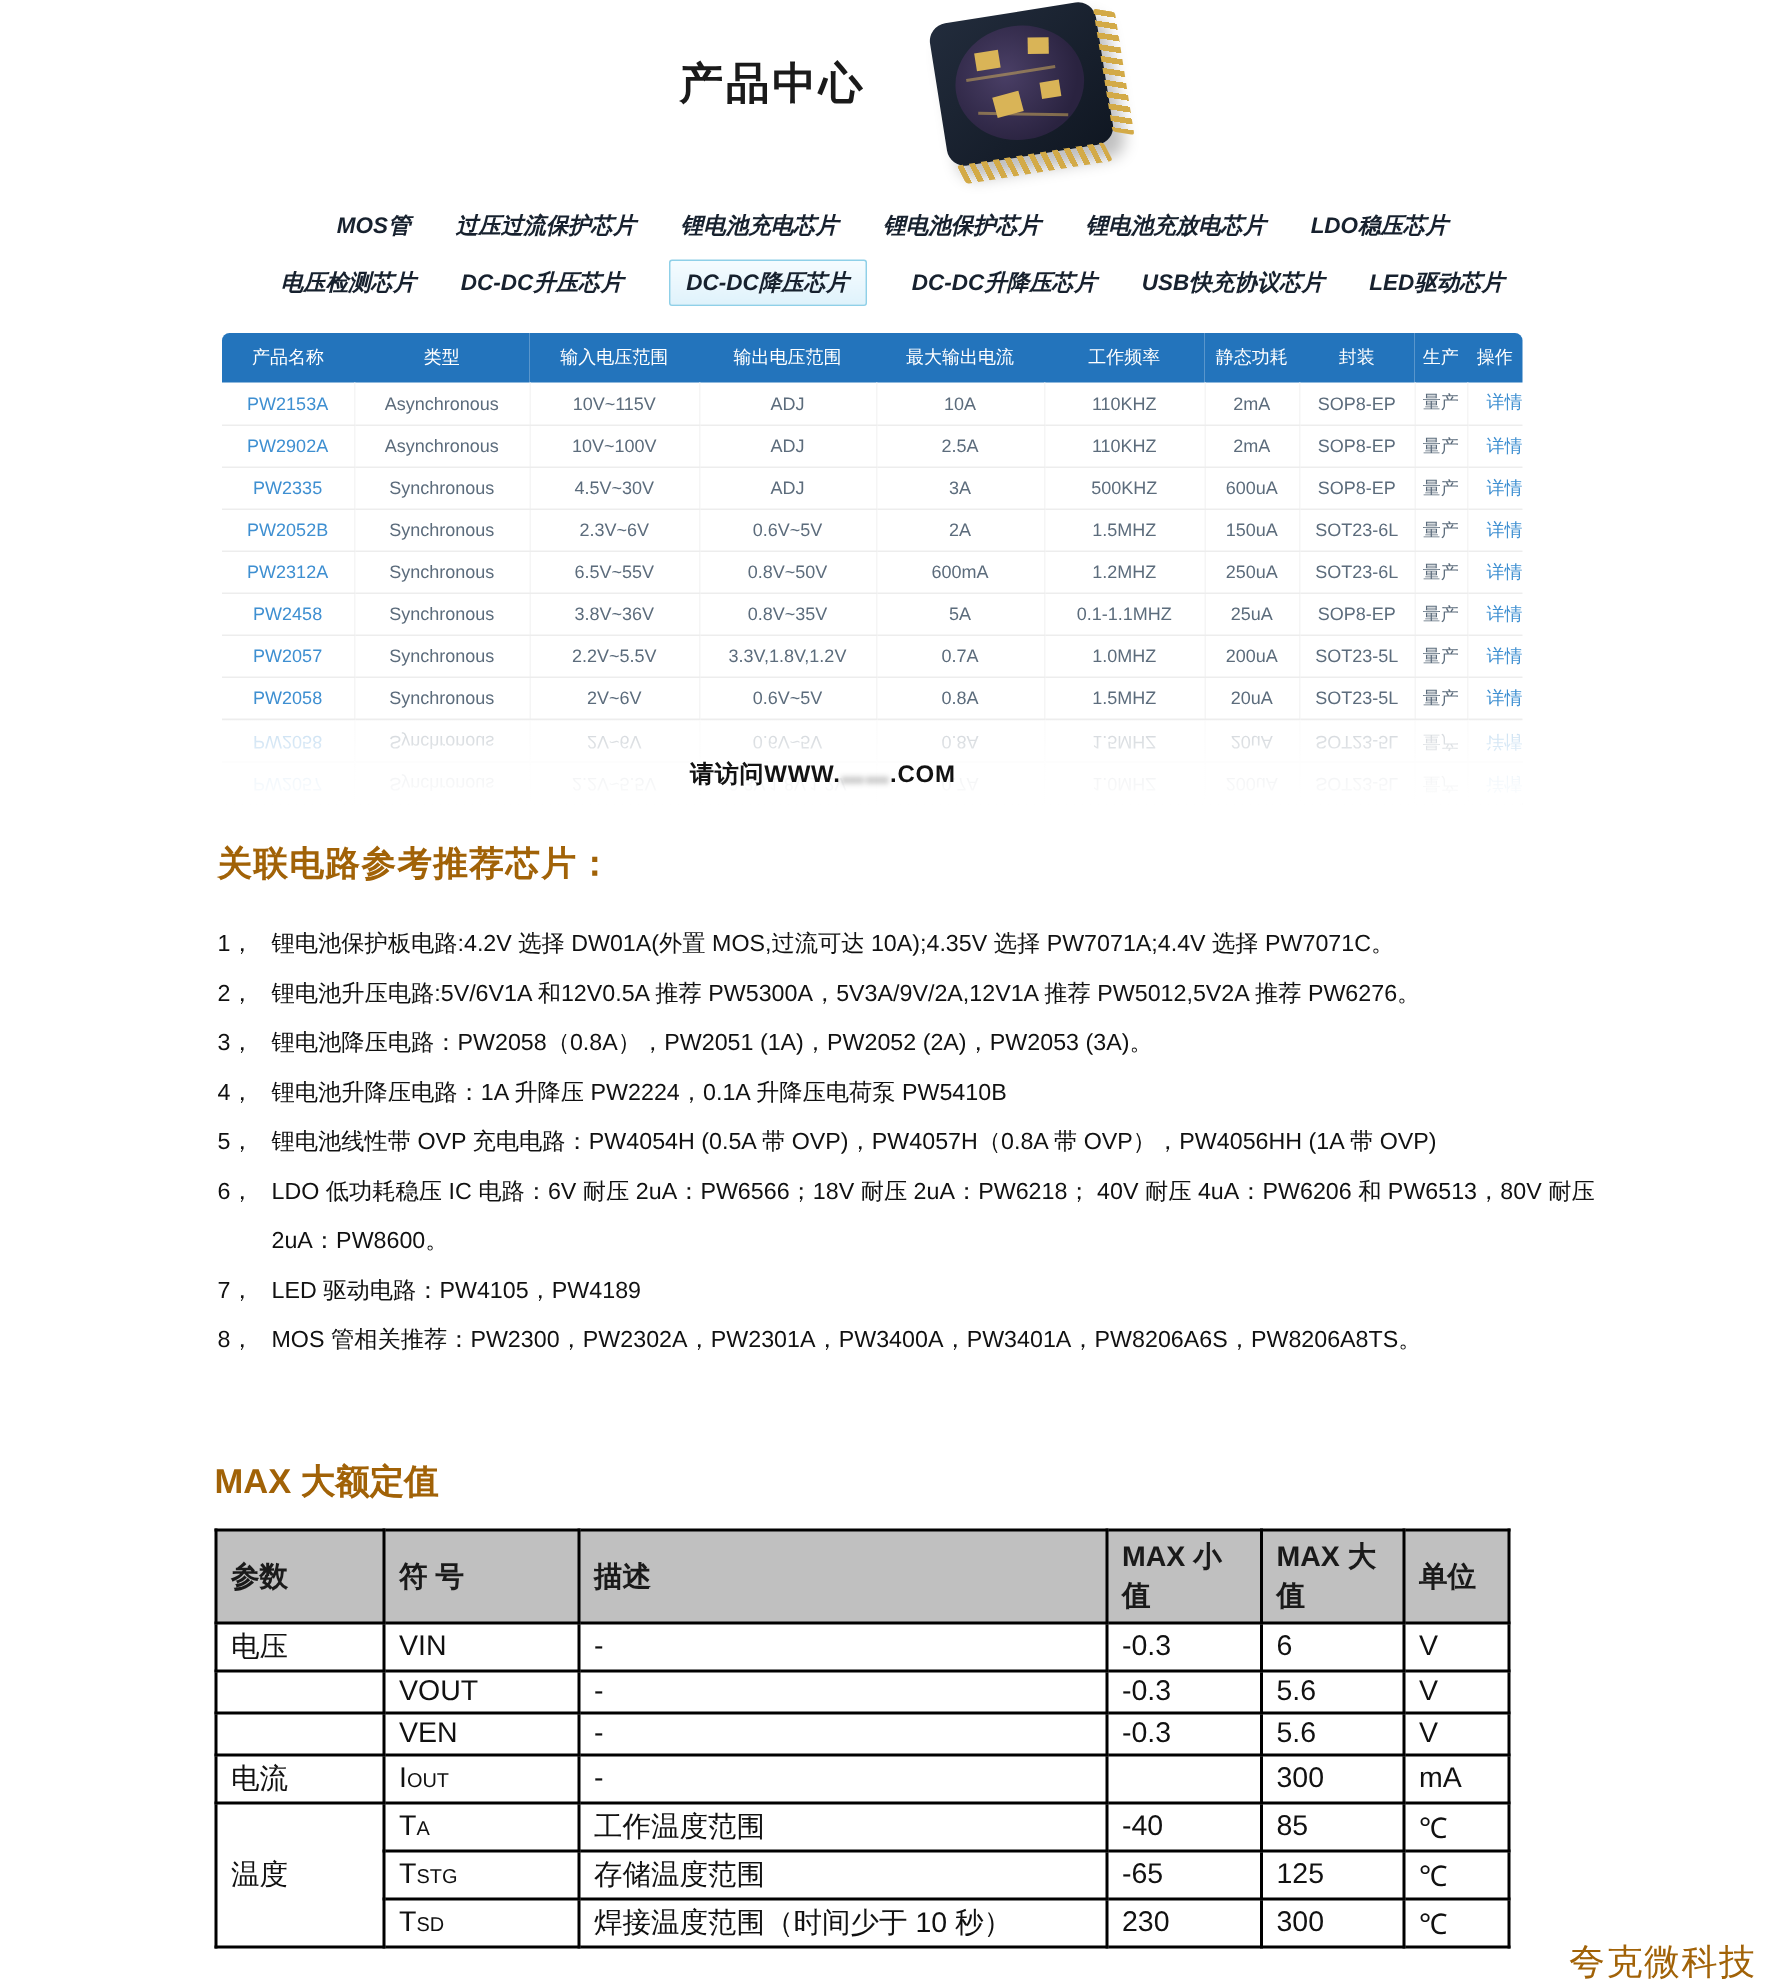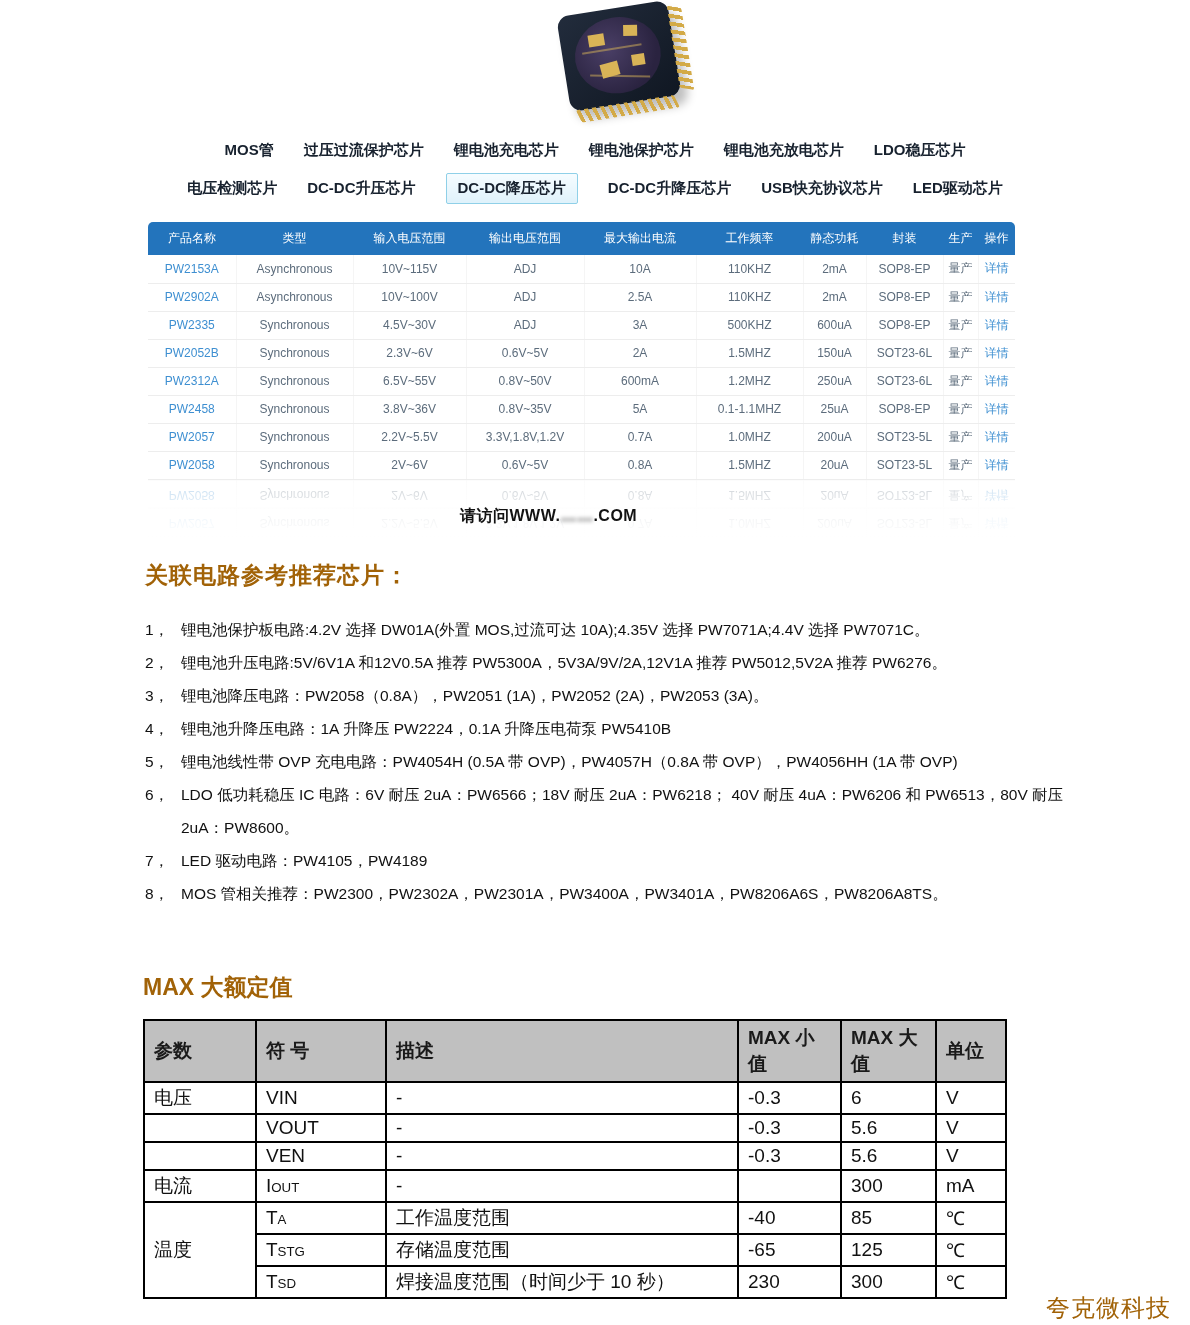--- a/index.html
+++ b/index.html
@@ -28,37 +28,37 @@
   .chip .pad { position:absolute; background:#d9b457; }
   .chip .pad1 { left:16px; top:14px; width:16px; height:12px; }
   .chip .pad2 { left:52px; top:10px; width:14px; height:11px; transform:rotate(8deg); }
   .chip .pad3 { left:24px; top:44px; width:18px; height:14px; transform:rotate(-6deg); }
   .chip .pad4 { left:56px; top:40px; width:13px; height:11px; }
   .chip .trace { position:absolute; background:rgba(216,180,87,.5); height:2px; width:70%; }
   .chip .t1 { left:8px; top:30px; } .chip .t2 { left:12px; top:58px; transform:rotate(10deg); }
 
   
   .nav { position:absolute; top:134px; left:0; width:100%; }
-  .nav-row { display:flex; justify-content:center; align-items:center; gap:30px; height:32px; }
+  .nav-row { display:flex; justify-content:center; align-items:center; gap:30px; height:32px;font-style:italic; }
   .nav-row + .nav-row { margin-top:6px; }
   .nav-item { font-size:15px; font-weight:600; color:#17212e; cursor:pointer; white-space:nowrap; }
   .nav-item.active { border:1px solid #8fd0e8; background:linear-gradient(#f6fcff,#dff2fb);
     padding:5px 11px; border-radius:2px; }
 
   
   .product-section { position:absolute; left:148px; top:222px; width:867px; }
   table.prod { border-collapse:collapse; width:867px; table-layout:fixed; }
   table.prod th { background:#2374bc; color:#fff; font-weight:400; font-size:12px;
     height:33px; text-align:center; }
   table.prod thead th:first-child { border-radius:5px 0 0 0; }
   table.prod thead th:last-child { border-radius:0 5px 0 0; }
   table.prod td { height:28px; font-size:12px; color:#5c6c7c; text-align:center;
     border-bottom:1px solid #ededed; border-right:1px solid #f5f5f5; overflow:hidden;
     white-space:nowrap; }
-  table.prod td:last-child { border-right:none; }
+  table.prod td:last-child { border-right:none;text-align:right; }
   table.prod td.link { color:#3e8fd1; cursor:pointer; }
   .reflection { position:relative; height:58px; overflow:hidden; }
   .reflection .flip { transform:scaleY(-1); opacity:.42; filter:blur(.3px); }
   .reflection::after { content:""; position:absolute; inset:0;
     background:linear-gradient(180deg, rgba(255,255,255,.25) 0%, rgba(255,255,255,.78) 55%, #fff 100%); }
   .visit-note { position:absolute; left:312px; top:284px; font-size:16px; font-weight:bold;
     color:#121212; letter-spacing:.5px; z-index:3; white-space:nowrap; }
   .visit-note .blur { filter:blur(2px); }
 
   
@@ -81,20 +81,21 @@
   .watermark { position:absolute; left:1046px; top:1292px; font-size:24px; color:#a16207;
     letter-spacing:1px; white-space:nowrap; }
 </style>
 </head>
 <body>
 
 <div id="page">
 
   <div class="header-row">
     <div class="title-block">
+      <div class="title-cn">产品中心</div>
     </div>
     <div class="chip">
       <div class="pins-r"></div>
       <div class="pins-b"></div>
       <div class="die">
         <div class="pad pad1"></div>
           <div class="pad pad2"></div>
         <div class="pad pad3"></div>
           <div class="pad pad4"></div>
         <div class="trace t1"></div>

